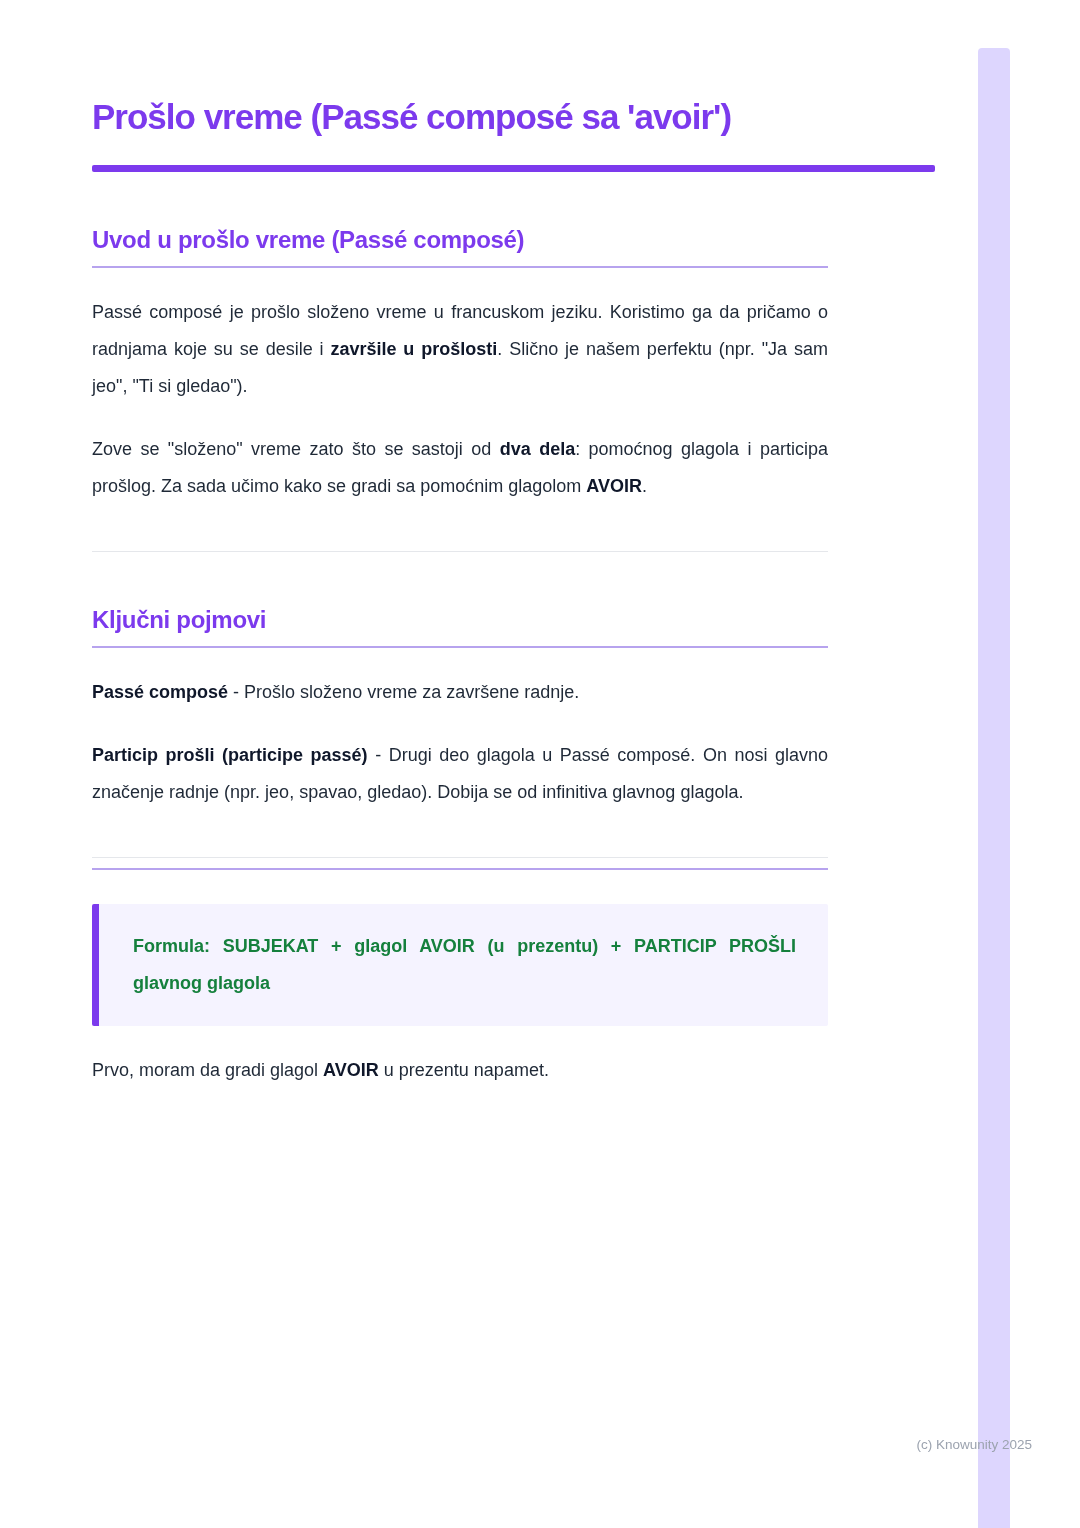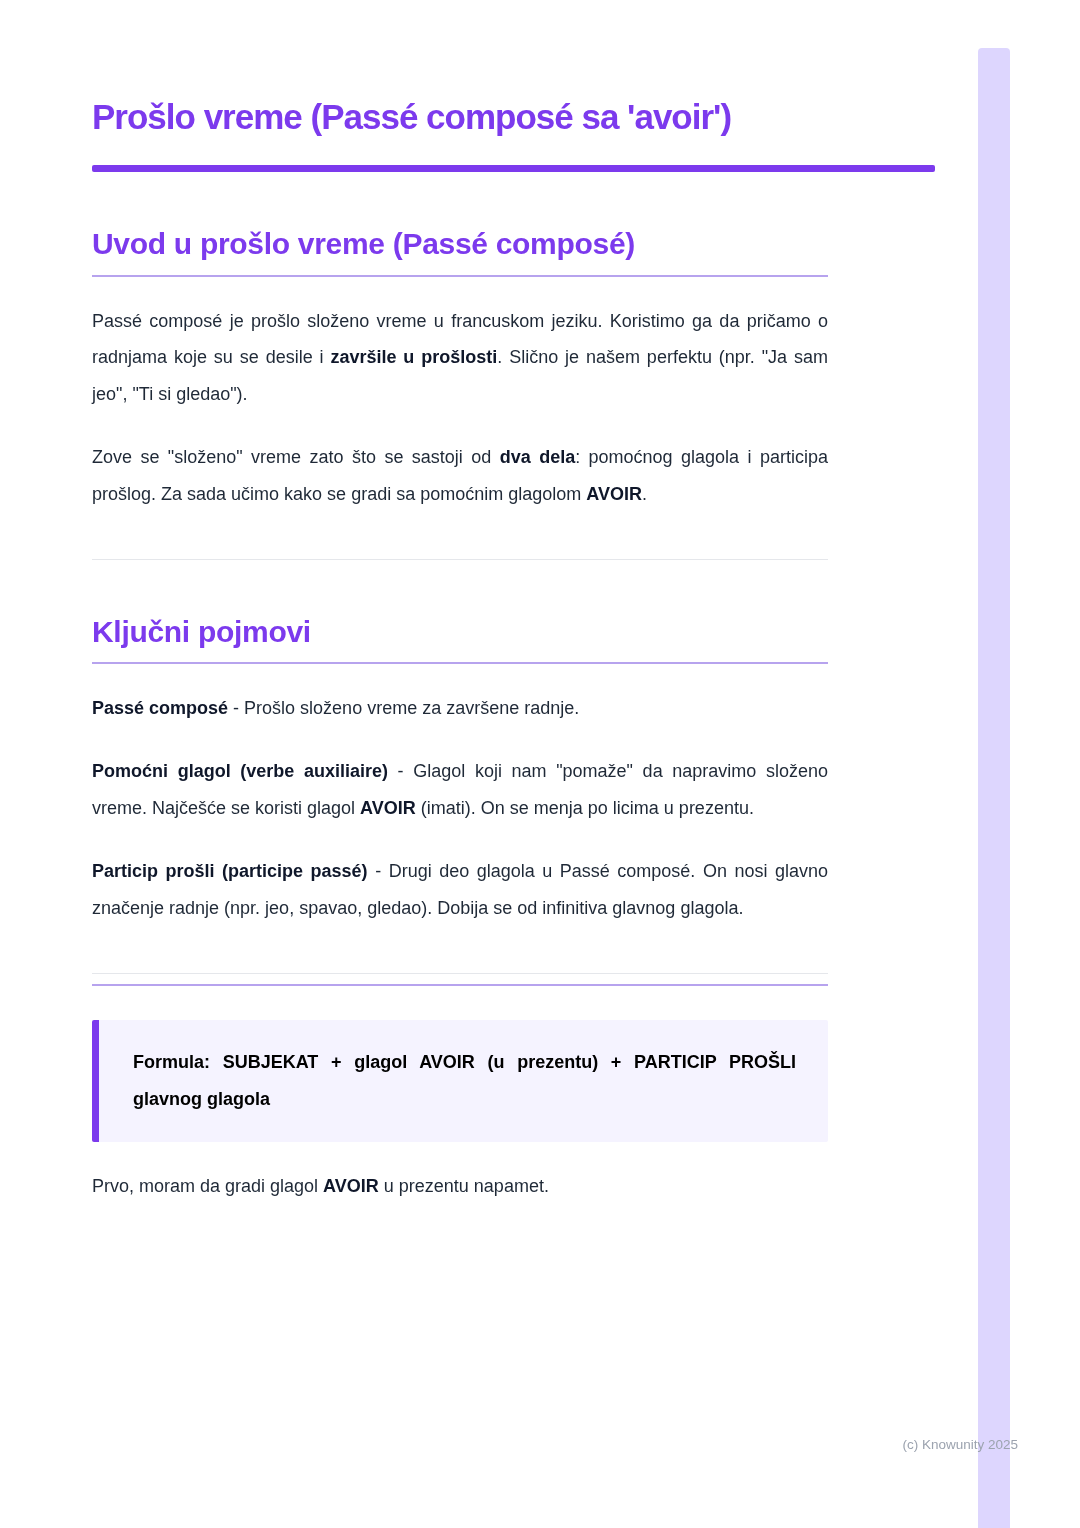--- a/index.html
+++ b/index.html
@@ -41,21 +41,21 @@
     margin-top: 24px;
     width: 843px;
     height: 7px;
     background: #7c3aed;
     border-radius: 2px;
   }
   .section { width: 736px; }
   .section-heading {
     margin-top: 52px;
     max-width: 660px;
-    font-size: 30px;
+    font-size: 24px;
     line-height: 1.35;
     font-weight: bold;
     letter-spacing: -0.3px;
     color: #7c3aed;
   }
   .section-underline {
     margin-top: 10px;
     width: 736px;
     height: 2px;
     background: #b7a3ee;
@@ -88,26 +88,26 @@
     flex: 0 0 7px;
   }
   .callout-body {
     flex: 1;
     background: #f5f3ff;
     padding: 24px 32px 24px 34px;
     font-size: 18px;
     font-weight: bold;
     line-height: 2.05;
     text-align: justify;
-    color: #000000;
+    color: #15803d;
   }
   .footer-credit {
     position: absolute;
     top: 1437px;
-    right: 62px;
+    right: 48px;
     font-size: 13.5px;
     color: #9ca3af;
     z-index: 3;
   }
 </style>
 </head>
 <body>
 
 <div class="side-strip"></div>
 
@@ -122,21 +122,20 @@
     <p class="para"><span>Passé composé je prošlo složeno vreme u francuskom jeziku. Koristimo ga da pričamo o radnjama koje su se desile i </span><strong>završile u prošlosti</strong><span>. Slično je našem perfektu (npr. "Ja sam jeo", "Ti si gledao").</span></p>
     <p class="para"><span>Zove se "složeno" vreme zato što se sastoji od </span><strong>dva dela</strong><span>: pomoćnog glagola i participa prošlog. Za sada učimo kako se gradi sa pomoćnim glagolom </span><strong>AVOIR</strong><span>.</span></p>
   </section>
 
   <div class="divider"></div>
 
   <section class="section">
     <h2 class="section-heading">Ključni pojmovi</h2>
     <div class="section-underline"></div>
     <p class="para"><strong>Passé composé</strong><span> - Prošlo složeno vreme za završene radnje.</span></p>
-    <p class="para"><strong>Pomoćni glagol (verbe auxiliaire)</strong><span> - Glagol koji nam "pomaže" da napravimo složeno vreme. Najčešće se koristi glagol </span><strong>AVOIR</strong><span> (imati). On se menja po licima u prezentu.</span></p>
     <p class="para"><strong>Particip prošli (participe passé)</strong><span> - Drugi deo glagola u Passé composé. On nosi glavno značenje radnje (npr. jeo, spavao, gledao). Dobija se od infinitiva glavnog glagola.</span></p>
   </section>
 
   <div class="divider"></div>
 
   <section class="section">
     <div class="section-underline"></div>
 
     <div class="callout">
       <div class="callout-bar"></div>

